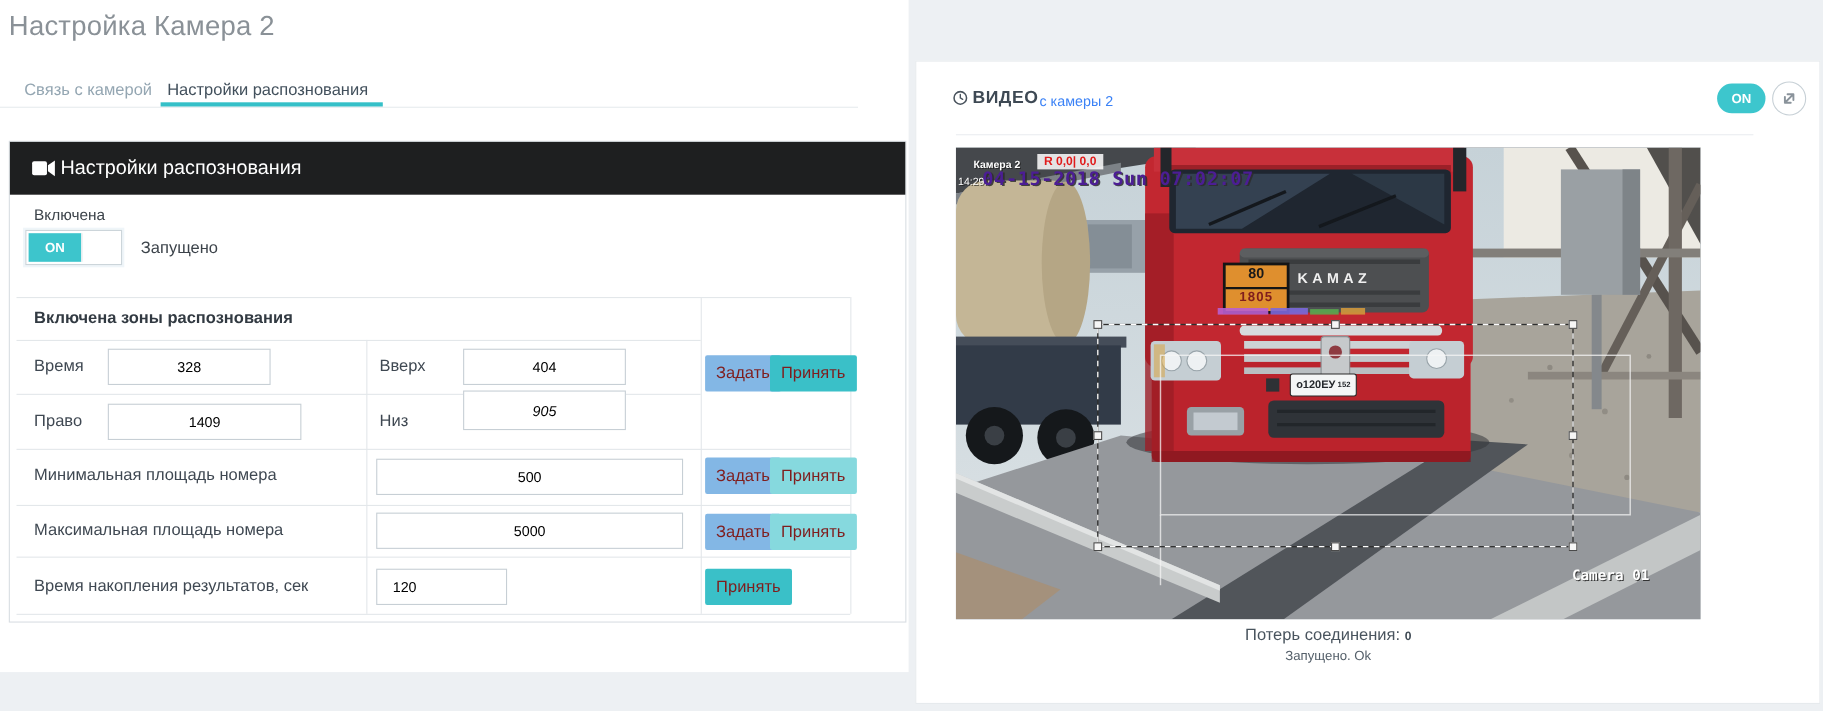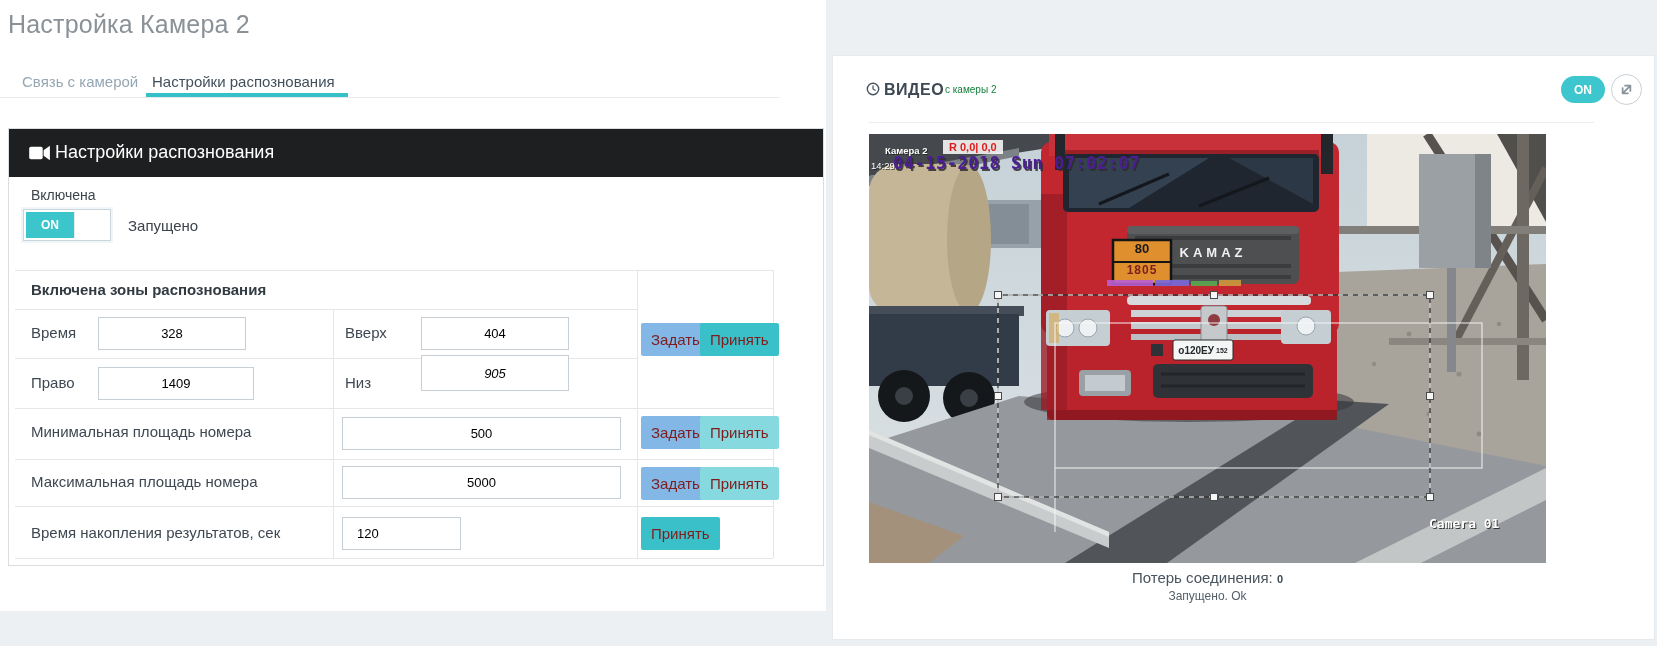--- a/index.html
+++ b/index.html
@@ -41,21 +41,21 @@
      font-family:"Liberation Sans",sans-serif;font-size:13px;color:#000000;text-align:center;padding:0;}
   .btn{position:absolute;border:none;color:#7f1d1d;font-size:15px;font-family:"Liberation Sans",sans-serif;
      border-radius:2px;cursor:pointer;padding:0 10px;height:33px;}
   .btn-set{background:#83b7e5;}
   .btn-apply{background:#3ac0c8;}
   .btn-apply-pale{background:#86d9de;}
 
   
   #video-card{left:832px;top:55px;width:823px;height:585px;background:#fff;border:1px solid #e6eaed;box-sizing:border-box;}
   #video-title{left:51px;top:25px;font-size:16px;font-weight:700;color:#3e4954;letter-spacing:.5px;}
-  #video-subtitle{left:112px;top:28px;font-size:10px;color:#15803d;}
+  #video-subtitle{left:112px;top:28px;font-size:13px;color:#3b82f6;}
   #clock-icon{left:33px;top:26px;width:14px;height:14px;}
   #video-sep{left:36px;top:66px;width:725px;height:1px;background:#eaedf0;}
   #on-pill{left:728px;top:20px;width:44px;height:27px;border-radius:14px;background:#3dc6cd;color:#fff;
      font-size:12px;font-weight:700;display:flex;align-items:center;justify-content:center;cursor:pointer;}
   #expand-btn{left:778px;top:18px;width:31px;height:31px;border-radius:50%;border:1px solid #c7d0d6;background:#fff;box-sizing:border-box;cursor:pointer;}
 
   
   #video-frame{left:36px;top:78px;width:677px;height:429px;background:#9aa0a4;overflow:hidden;}
   #video-frame svg{position:absolute;left:0;top:0;}
   .osd{position:absolute;color:#fff;white-space:nowrap;}
@@ -122,21 +122,21 @@
     <div class="vline" style="left:758px;top:0;height:288px;"></div>
 
     <div class="ttitle" style="left:16px;top:11px;">Включена зоны распознования</div>
 
     <div class="tlabel" style="left:16px;top:54px;">Время</div>
     <input class="tinput" style="left: 83px; top: 47px; width: 148px; height: 33px;" value="328">
     <div class="tlabel" style="left:330px;top:54px;">Вверх</div>
     <input class="tinput" style="left: 406px; top: 47px; width: 148px; height: 33px;" value="404">
 
     <div class="tlabel" style="left:16px;top:104px;">Право</div>
-    <input class="tinput" style="left: 83px; top: 97px; width: 156px; height: 33px;" value="1409">
+    <input class="tinput" style="left: 83px; top: 97px; width: 176px; height: 33px;" value="1409">
     <div class="tlabel" style="left:330px;top:104px;">Низ</div>
     <input class="tinput" style="left: 406px; top: 85px; width: 148px; height: 36px; font-style: italic;" value="905">
 
     <button class="btn btn-set" style="left:626px;top:53px;">Задать</button>
     <button class="btn btn-apply" style="left:685px;top:53px;">Принять</button>
 
     <div class="tlabel" style="left:16px;top:153px;">Минимальная площадь номера</div>
     <input class="tinput" style="left: 327px; top: 147px; width: 279px; height: 33px;" value="500">
     <button class="btn btn-set" style="left:626px;top:146px;">Задать</button>
     <button class="btn btn-apply-pale" style="left:685px;top:146px;">Принять</button>

